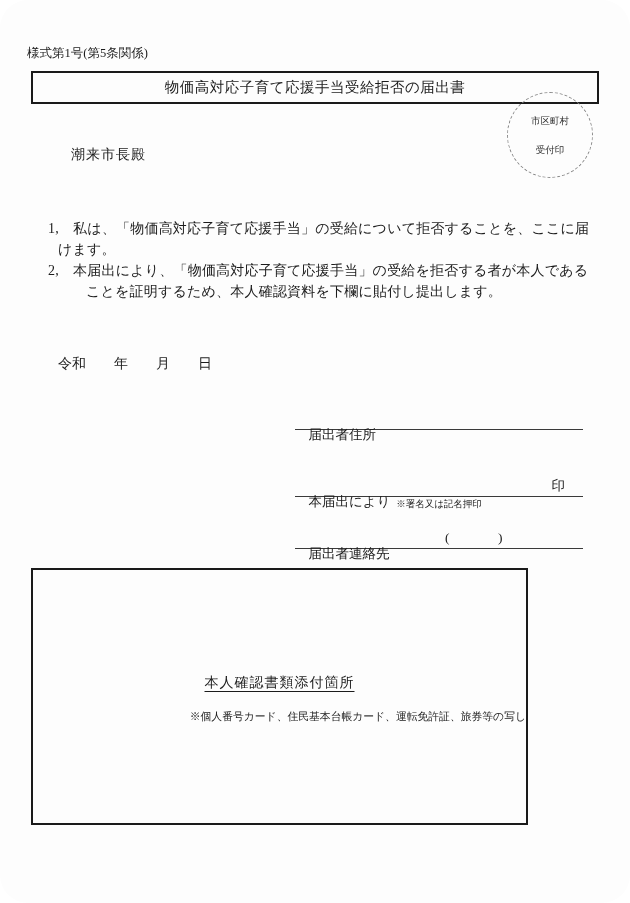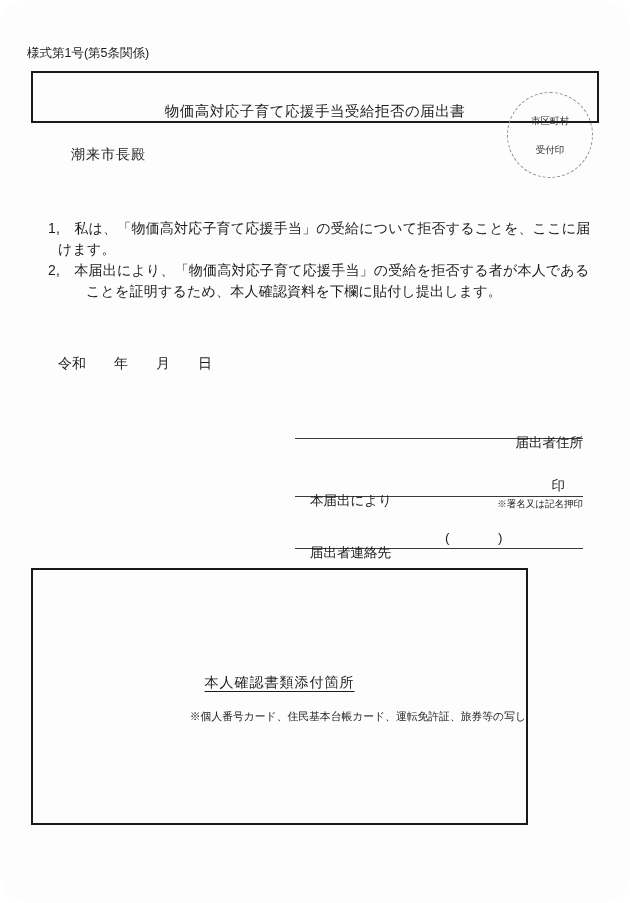--- a/index.html
+++ b/index.html
@@ -1,34 +1,34 @@
 <!DOCTYPE html>
 <html><head>
 <meta charset="utf-8">
 <style>
   html, body { margin: 0; padding: 0; background: #ffffff; }
   .page {
     position: relative;
     width: 630px;
     height: 903px;
     background: #fdfdfd;
-    font-family: Liberation Sans, sans-serif;
+    font-family: Liberation Serif, serif;
     color: #1c1c1c;
     overflow: hidden;
     border-radius: 28px;
   }
   .abs { position: absolute; white-space: pre; }
 
   .form-number { left: 27px; top: 45px; font-size: 12.5px; }
 
   .title-box {
-    left: 31px; top: 71px; width: 568px; height: 52px;
+    left: 31px; top: 71px; width: 568px; height: 33px;
     box-sizing: border-box;
     border: 2px solid #1a1a1a;
-    display: flex; align-items: flex-end; justify-content: center;
+    display: flex; align-items: center; justify-content: center;
     font-size: 14.5px; letter-spacing: 0.5px;
     background: transparent;
     z-index: 2;
   }
 
   .stamp-circle {
     left: 507px; top: 92px; width: 86px; height: 86px;
     box-sizing: border-box;
     border: 1px dashed #8a8a8a;
     border-radius: 50%;
@@ -48,32 +48,32 @@
 
   .date-line { left: 58px; top: 355px; font-size: 14px; }
 
   .field-line {
     position: absolute;
     left: 295px; width: 288px; height: 19px;
     border-bottom: 1px solid #3a3a3a;
     font-size: 13.5px;
     white-space: pre;
   }
-  .fl-address { top: 419px; text-align: right; }
+  .fl-address { top: 410px; }
   .fl-name    { top: 477px; }
   .fl-contact { top: 529px; }
   .seal {
     position: absolute; right: 18px; bottom: 1px; font-size: 13.5px;
   }
   .parens {
     position: absolute; left: 150px; bottom: 1px; font-size: 13.5px; letter-spacing: 2px;
   }
   .seal-note {
     left: 295px; top: 498px; width: 288px;
-    text-align: right; font-size: 9.5px; color: #222;
+    text-align: center; font-size: 9.5px; color: #222;
   }
 
   .attachment-box {
     left: 31px; top: 568px; width: 497px; height: 257px;
     box-sizing: border-box;
     border: 2px solid #1a1a1a;
   }
   .attachment-heading {
     position: absolute; left: 0; top: 104px; width: 100%;
     text-align: center; font-size: 14px; letter-spacing: 1px;

